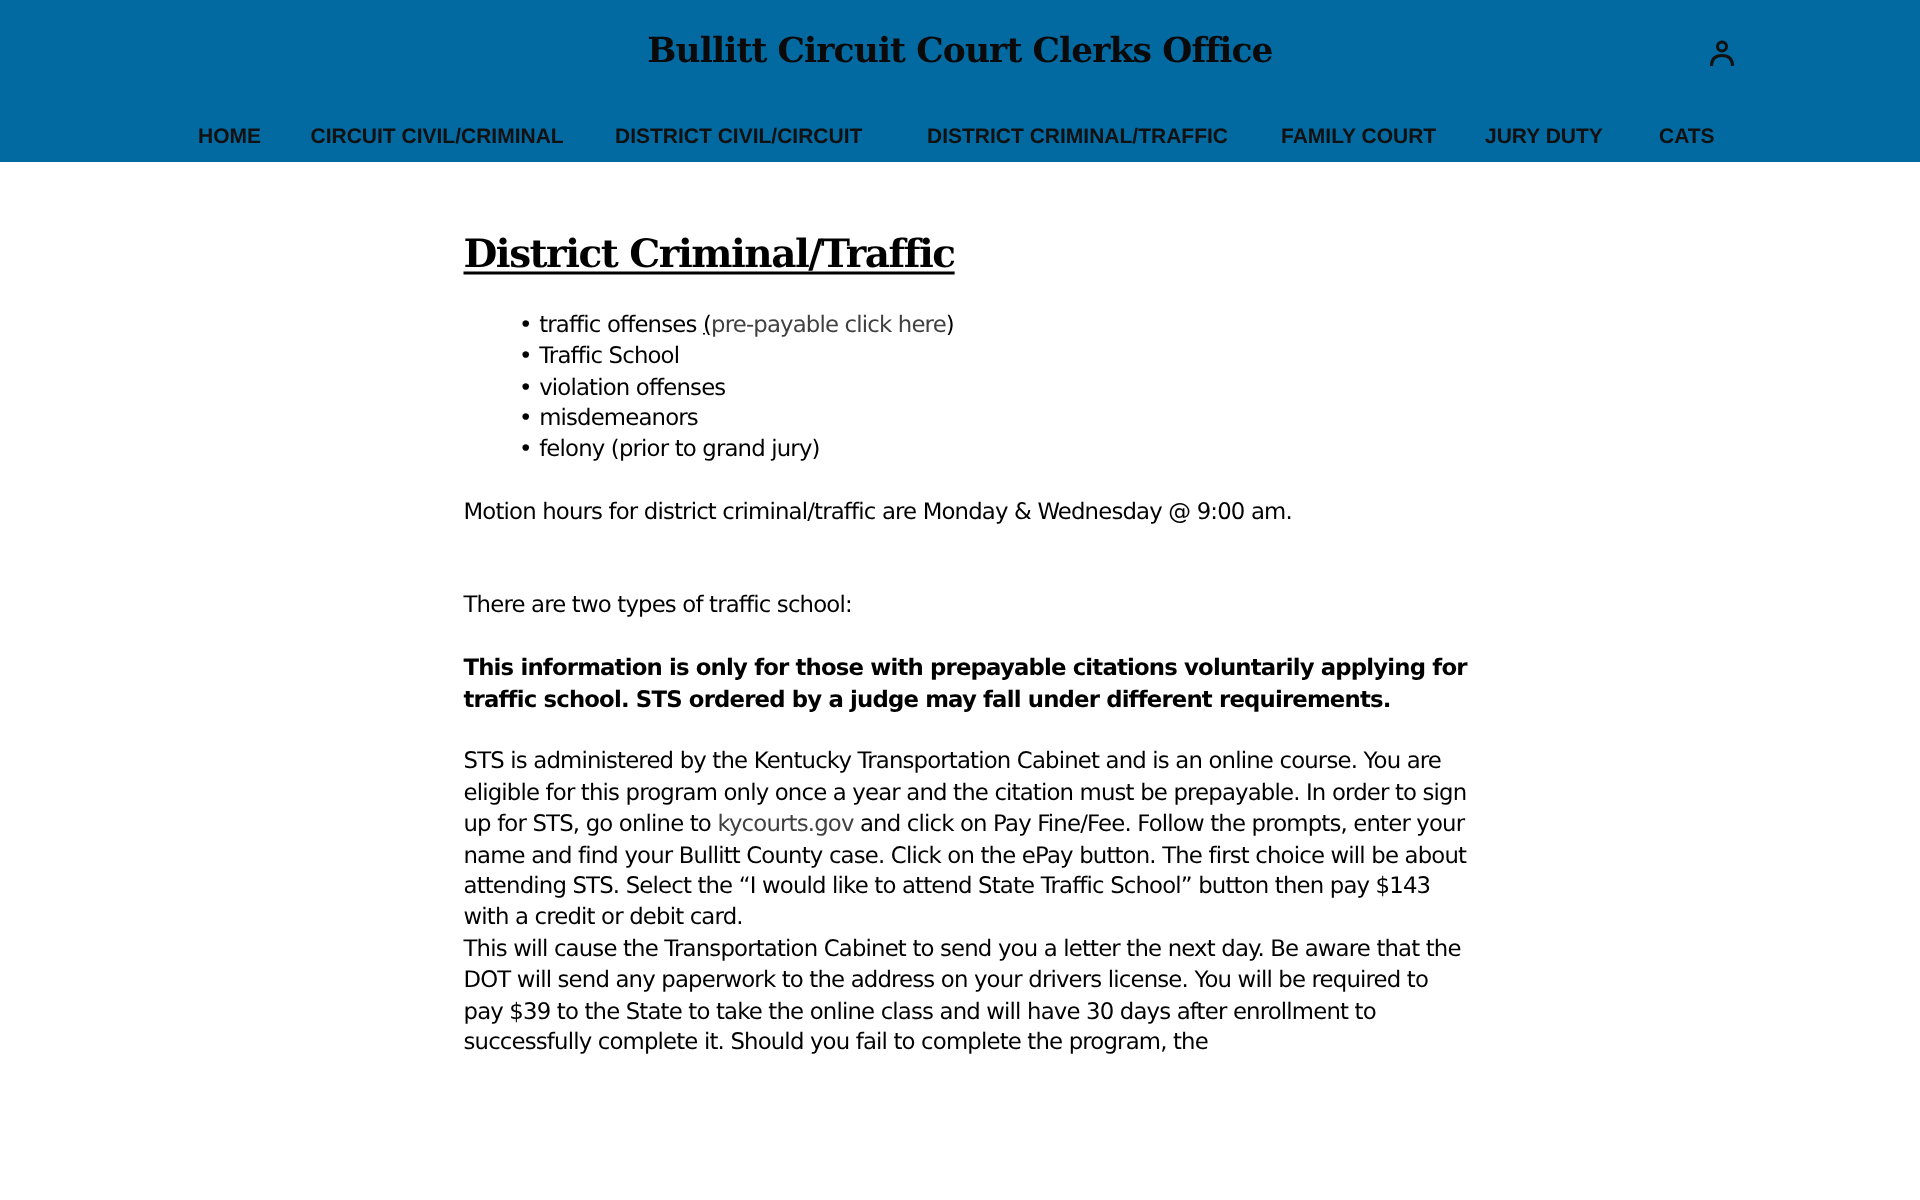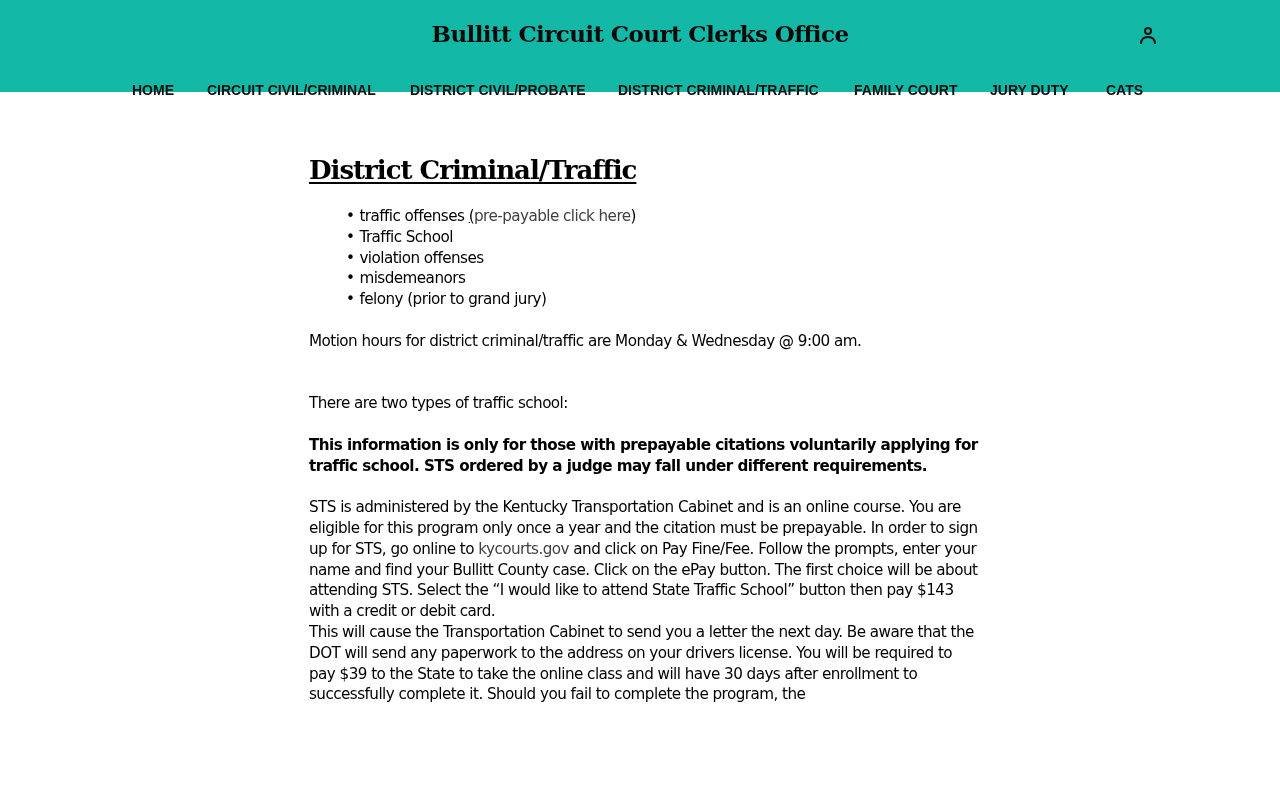--- a/index.html
+++ b/index.html
@@ -1,21 +1,21 @@
 <!DOCTYPE html>
 <html><head>
 <meta charset="utf-8">
 <style>
   * { box-sizing: border-box; margin: 0; padding: 0; }
   html, body { width: 1280px; height: 800px; overflow: hidden; background: #ffffff; }
   body { font-family: "Liberation Sans", sans-serif; color: #000; }
 
   .header {
-    position: absolute; left: 0; top: 0; width: 1280px; height: 92px;
-    background: #14b8a6;
+    position: absolute; left: 0; top: 0; width: 1280px; height: 108px;
+    background: #0369a1;
     text-decoration: underline;
   }
   .site-title {
     position: absolute; left: 0; width: 1280px; top: 20px;
     text-align: center;
     font-family: "DejaVu Serif", serif;
     font-weight: bold;
     font-size: 23px;
     letter-spacing: -0.6px;
     color: #0a0a0a;
@@ -62,21 +62,21 @@
   <div class="site-title">Bullitt Circuit Court Clerks Office</div>
   <div class="user-icon">
     <svg width="22" height="22" viewBox="0 0 22 22">
       <circle cx="11" cy="6" r="3" fill="none" stroke="#111" stroke-width="2"></circle>
       <path d="M4 19 Q4 12 11 12 Q18 12 18 19" fill="none" stroke="#111" stroke-width="2"></path>
     </svg>
   </div>
   <nav class="nav">
     <a class="nav-item" style="left:132px">HOME</a>
     <a class="nav-item" style="left:207px">CIRCUIT CIVIL/CRIMINAL</a>
-    <a class="nav-item" style="left:410px">DISTRICT CIVIL/PROBATE</a>
+    <a class="nav-item" style="left:410px">DISTRICT CIVIL/CIRCUIT</a>
     <a class="nav-item" style="left:618px">DISTRICT CRIMINAL/TRAFFIC</a>
     <a class="nav-item" style="left:854px">FAMILY COURT</a>
     <a class="nav-item" style="left:990px">JURY DUTY</a>
     <a class="nav-item" style="left:1106px">CATS</a>
   </nav>
 </div>
 
 <main class="content">
   <h1 class="page-title">District Criminal/Traffic</h1>
 

